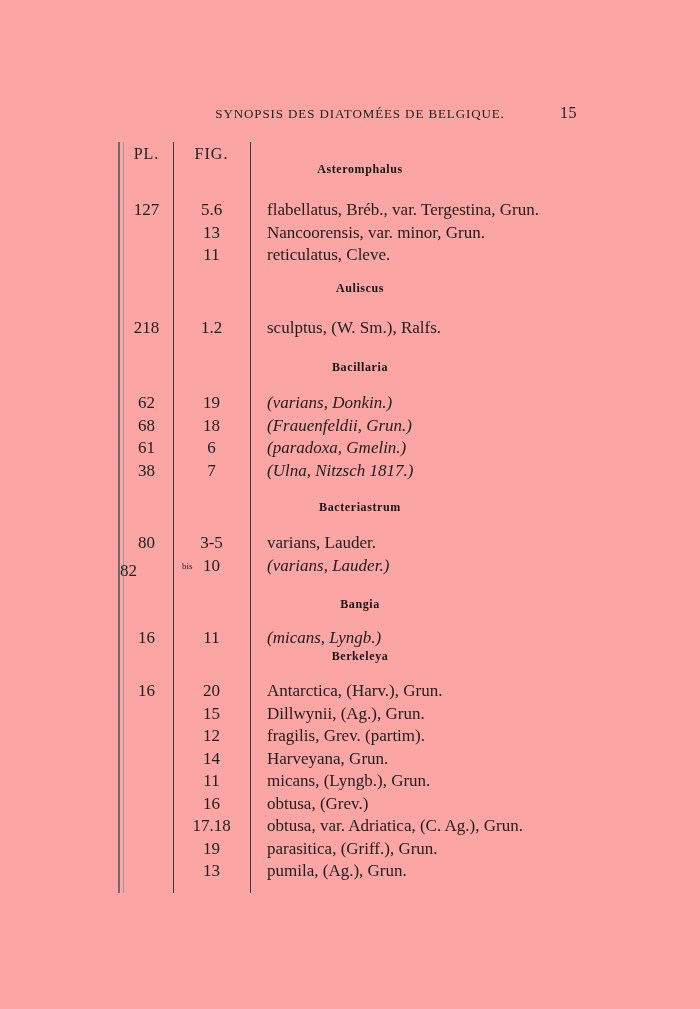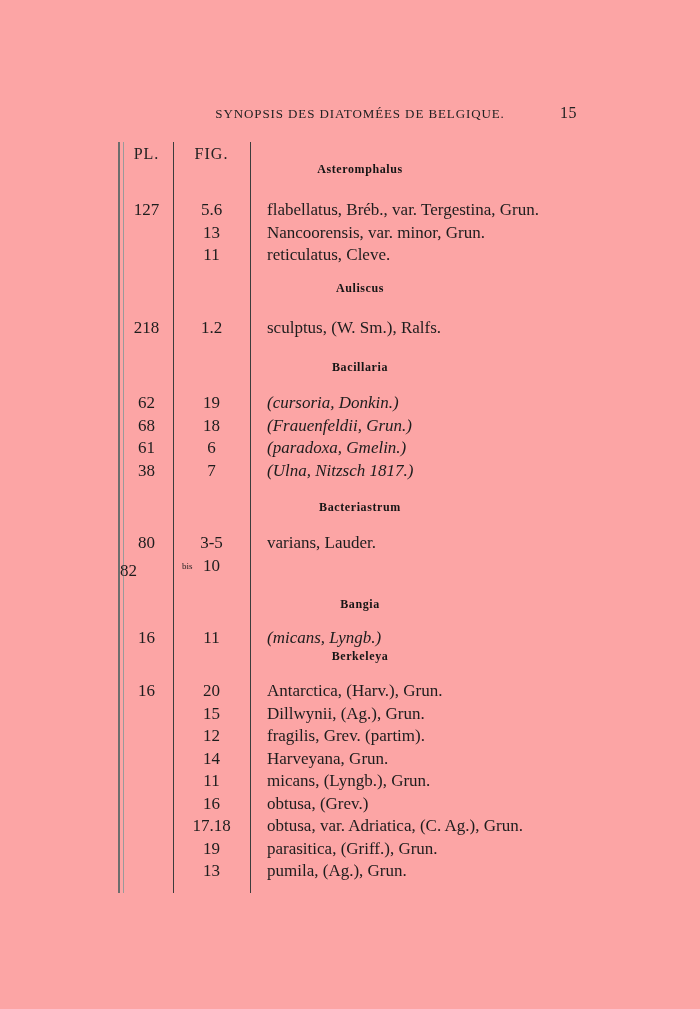--- a/index.html
+++ b/index.html
@@ -114,21 +114,21 @@
             <div class="cell name">sculptus, (W. Sm.), Ralfs.</div>
           </div>
         </div>
       </div>
       <div class="section">
         <div class="genus">Bacillaria</div>
         <div class="rows">
           <div class="row">
             <div class="cell pl"><span>62</span></div>
             <div class="cell fig">19</div>
-            <div class="cell name italic">(cursoria, Donkin.)</div>
+            <div class="cell name italic">(varians, Donkin.)</div>
           </div>
           <div class="row">
             <div class="cell pl"><span>68</span></div>
             <div class="cell fig">18</div>
             <div class="cell name italic">(Frauenfeldii, Grun.)</div>
           </div>
           <div class="row">
             <div class="cell pl"><span>61</span></div>
             <div class="cell fig">6</div>
             <div class="cell name italic">(paradoxa, Gmelin.)</div>
@@ -144,20 +144,21 @@
         <div class="genus">Bacteriastrum</div>
         <div class="rows">
           <div class="row">
             <div class="cell pl"><span>80</span></div>
             <div class="cell fig">3-5</div>
             <div class="cell name">varians, Lauder.</div>
           </div>
           <div class="row">
             <div class="cell pl"><span>82</span><sup>bis</sup></div>
             <div class="cell fig">10</div>
+            <div class="cell name italic">(varians, Lauder.)</div>
           </div>
         </div>
       </div>
       <div class="section">
         <div class="genus">Bangia</div>
         <div class="rows">
           <div class="row">
             <div class="cell pl"><span>16</span></div>
             <div class="cell fig">11</div>
             <div class="cell name italic">(micans, Lyngb.)</div>

